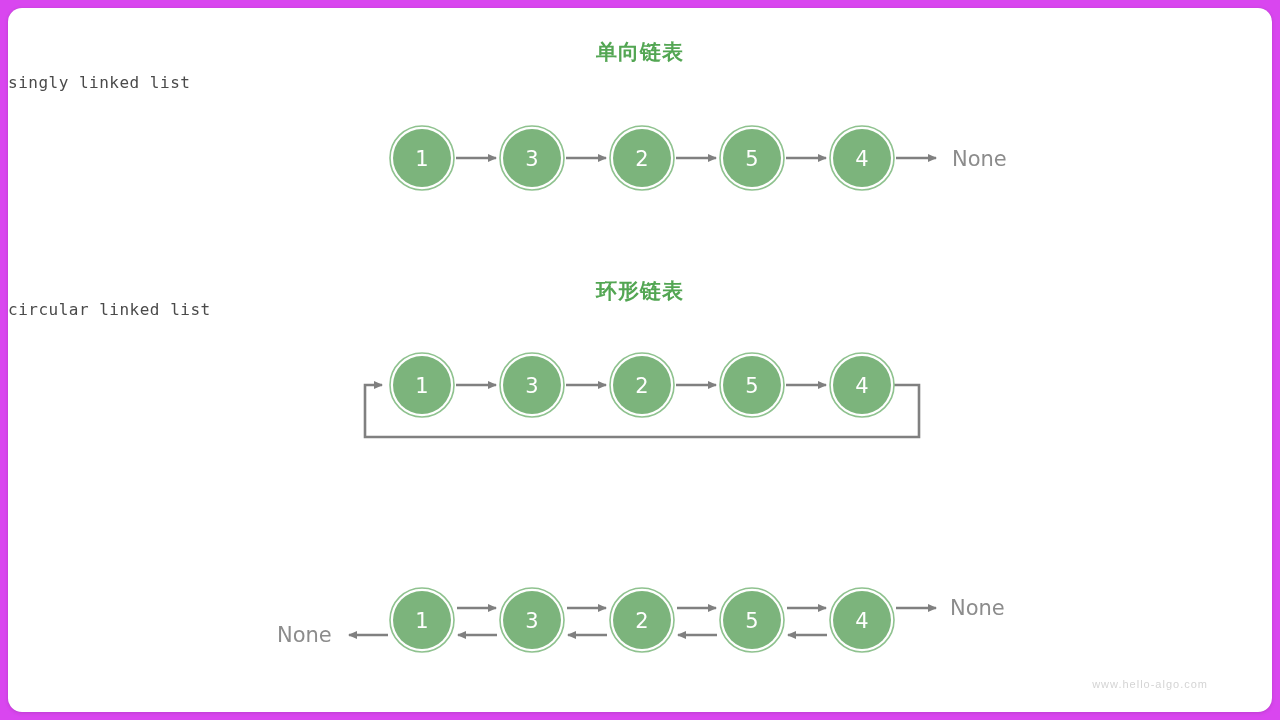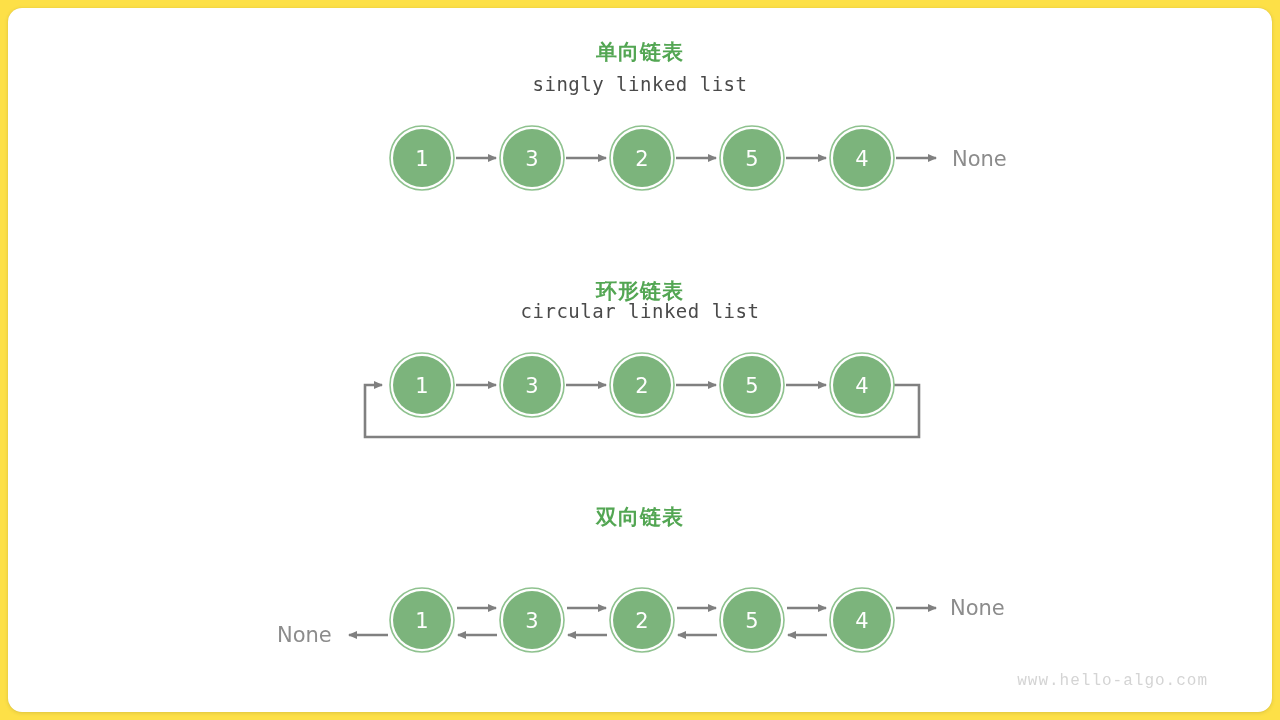--- a/index.html
+++ b/index.html
@@ -7,21 +7,21 @@
     padding: 0;
     width: 1280px;
     height: 720px;
     background: #ffffff;
     font-family: "Liberation Sans", sans-serif;
   }
   #canvas {
     position: relative;
     width: 1280px;
     height: 720px;
-    background: #fde047;
+    background: #d946ef;
     overflow: hidden;
   }
   .card {
     position: absolute;
     left: 8px;
     top: 8px;
     width: 1264px;
     height: 704px;
     background: #ffffff;
     border-radius: 14px;
@@ -36,24 +36,24 @@
     text-align: center;
     color: #53a653;
     font-family: "DejaVu Sans", "Liberation Sans", sans-serif;
     font-weight: bold;
     font-size: 21px;
     letter-spacing: 1px;
   }
   .title-en {
     position: absolute;
     width: 100%;
-    text-align: center;
+    text-align: left;
     color: #4a4a4a;
     font-family: "DejaVu Sans Mono", "Liberation Mono", monospace;
-    font-size: 19px;
+    font-size: 16px;
     letter-spacing: 0.5px;
   }
 
   .svg-layer { position: absolute; left: 0; top: 0; }
 
   .node-num {
     fill: #ffffff;
     font-family: "DejaVu Sans", "Liberation Sans", sans-serif;
     font-size: 21px;
     text-anchor: middle;
@@ -63,22 +63,22 @@
     fill: #8c8c8c;
     font-family: "DejaVu Sans", "Liberation Sans", sans-serif;
     font-size: 21px;
     dominant-baseline: central;
   }
   .watermark {
     position: absolute;
     right: 64px;
     bottom: 22px;
     color: #d4d4d4;
-    font-family: Liberation Mono, monospace;
-    font-size: 16px;
+    font-family: Liberation Sans, sans-serif;
+    font-size: 11px;
     letter-spacing: 1px;
   }
 </style>
 </head>
 <body>
 
 <div id="canvas">
   <div class="card">
 
     <div class="section" style="top:0px;height:230px;">
@@ -172,21 +172,20 @@
         </g>
         <g>
           <circle cx="854" cy="147" r="32" fill="none" stroke="#8fc28f" stroke-width="1.6"></circle>
           <circle cx="854" cy="147" r="29" fill="#7cb47c"></circle>
           <text class="node-num" x="854" y="148">4</text>
         </g>
       </svg>
     </div>
 
     <div class="section" style="top:460px;height:250px;">
-      <div class="title-cn" style="top:35px;">双向链表</div>
 
       <svg class="svg-layer" width="1264" height="250">
         <defs>
           <marker id="ah3" markerWidth="9" markerHeight="8" refX="8" refY="4" orient="auto" markerUnits="userSpaceOnUse">
             <path d="M0,0 L9,4 L0,8 z" fill="#808080"></path>
           </marker>
         </defs>
 
         <g stroke="#808080" stroke-width="2.6" fill="none">
           <line x1="449" y1="140" x2="488" y2="140" marker-end="url(#ah3)"></line>

